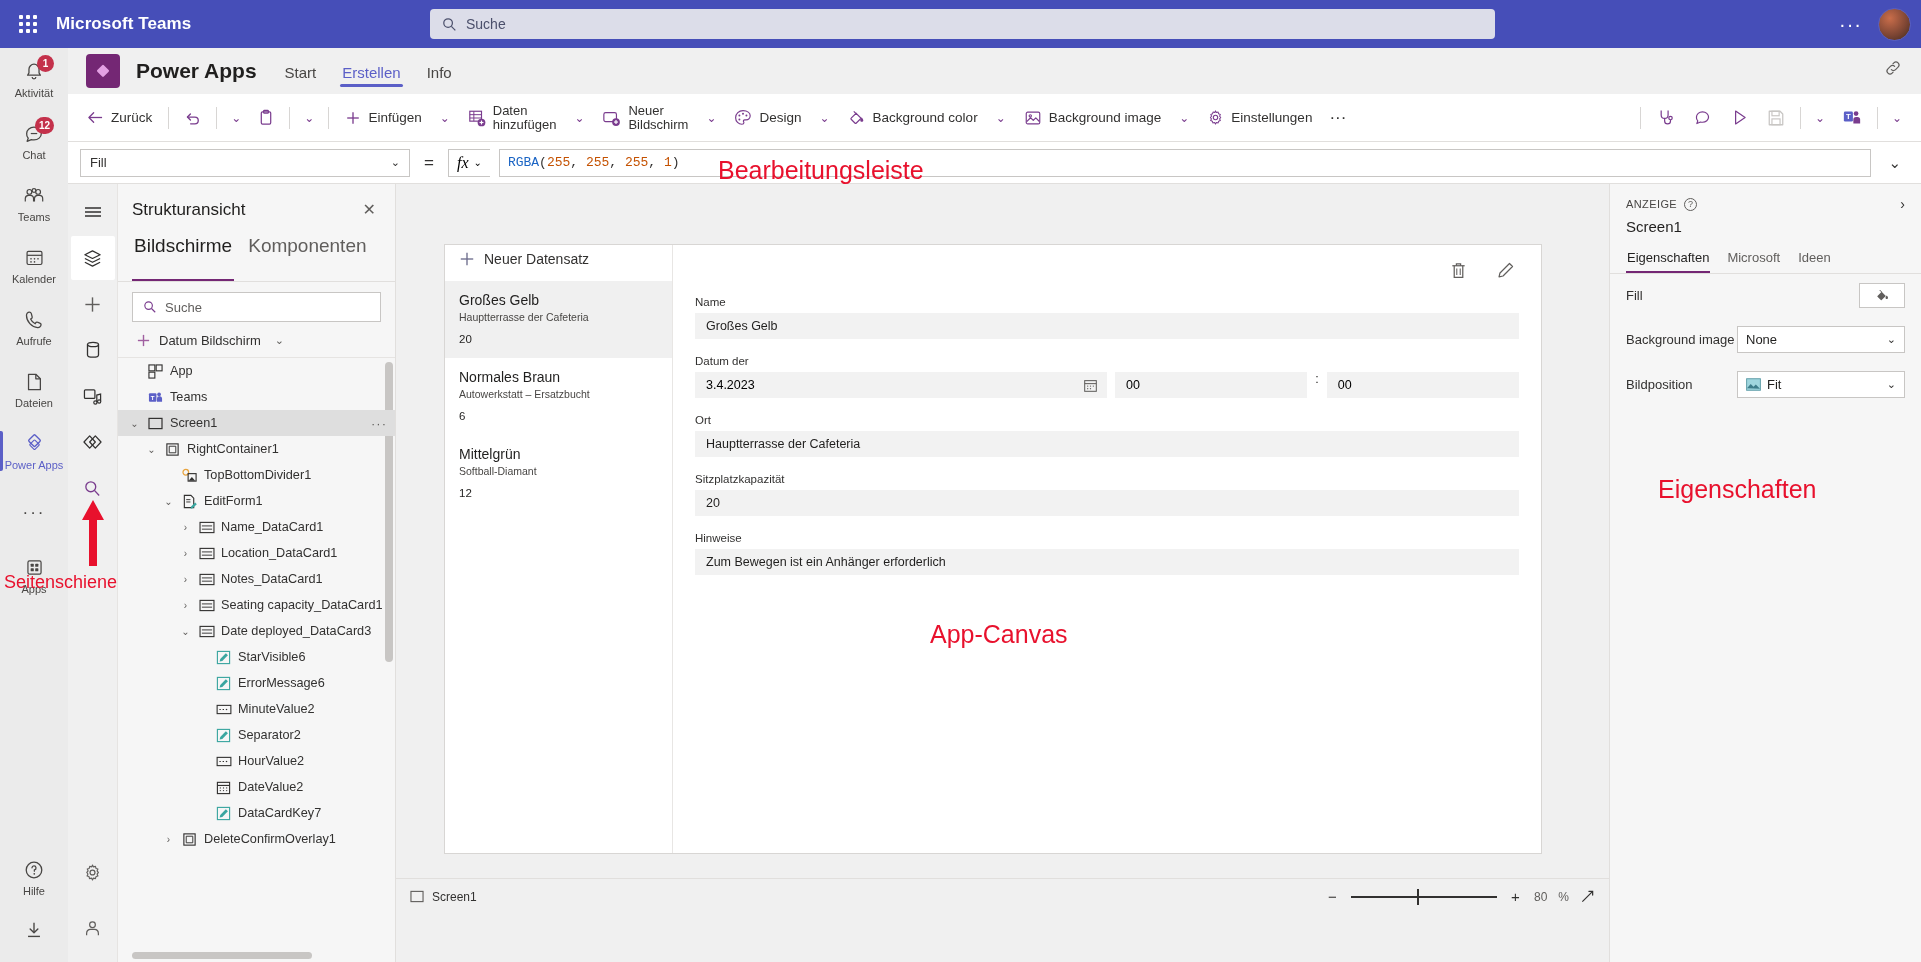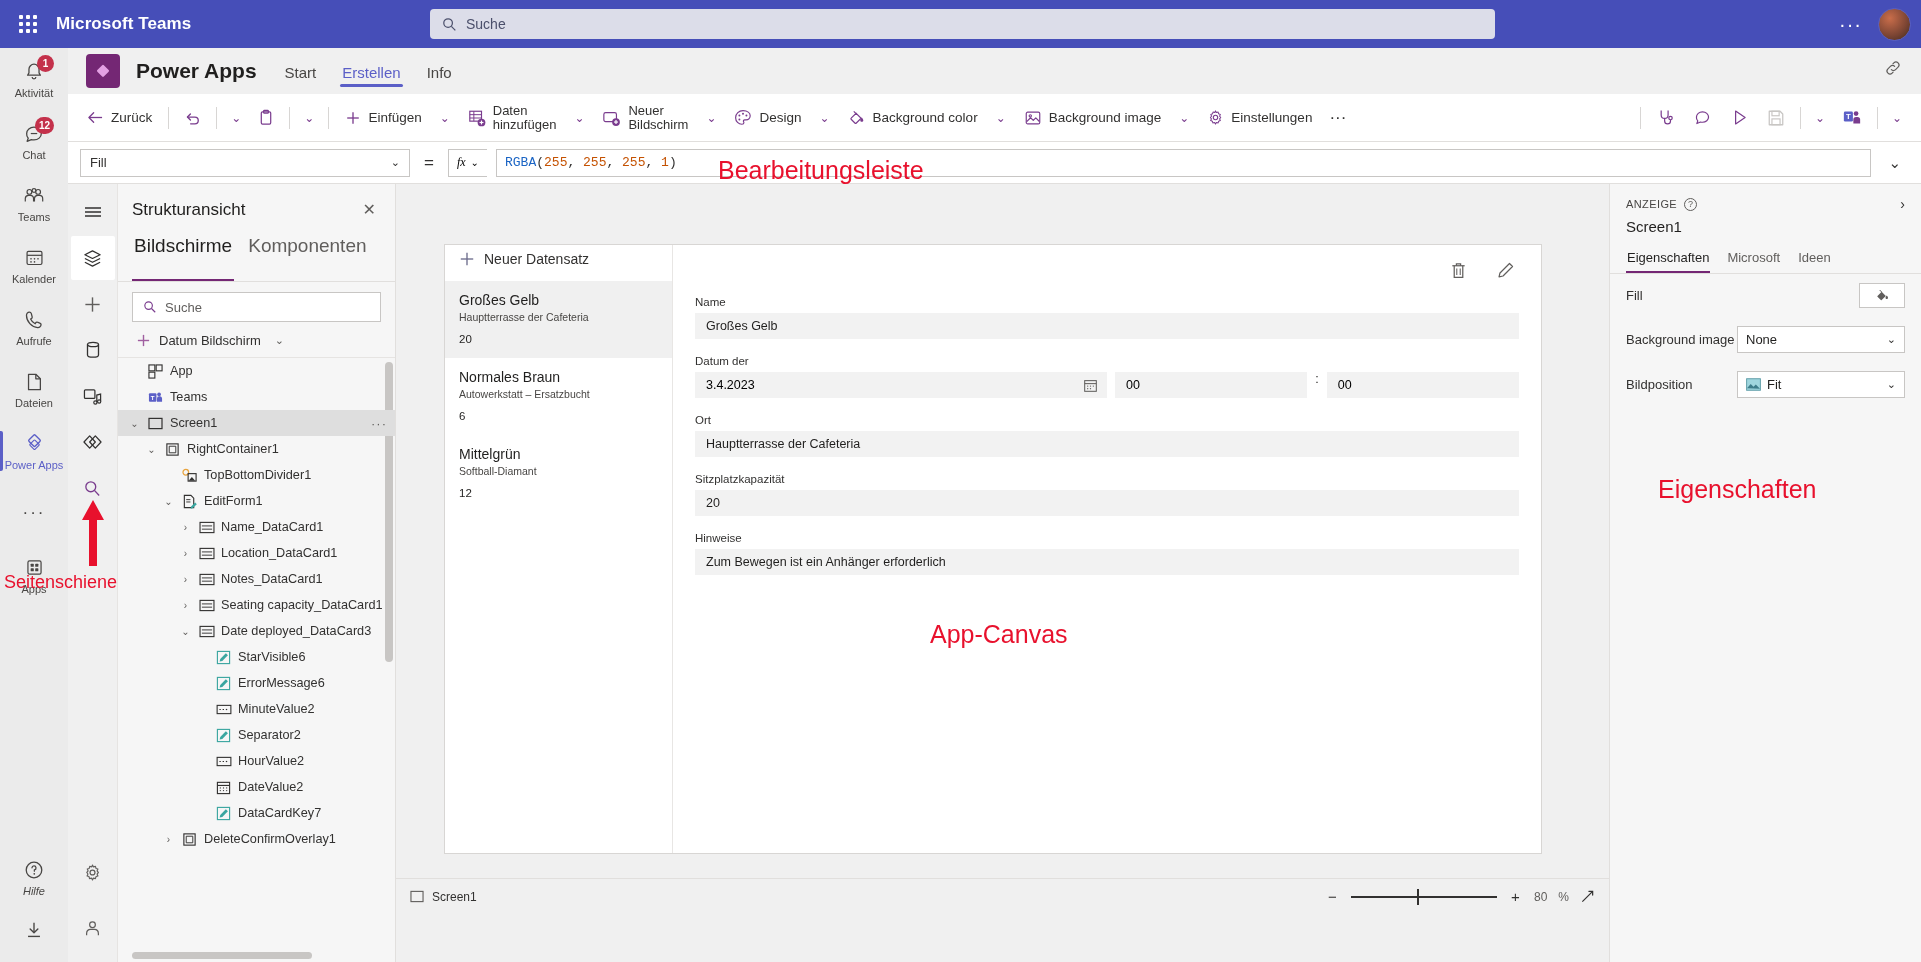--- a/index.html
+++ b/index.html
@@ -48,21 +48,21 @@
     content: ''; position: absolute; left: 0; top: 11px; width: 3px; height: 40px;
     background: #5b5fc7; border-radius: 0 2px 2px 0;
   }
   .rail-ico { height: 24px; display: flex; align-items: center; justify-content: center; position: relative; }
   .badge {
     position: absolute; top: -5px; right: -9px; min-width: 17px; height: 17px;
     background: #c4314b; color: #fff; border-radius: 9px; font-size: 10px;
     font-weight: bold; display: flex; align-items: center; justify-content: center; padding: 0 4px;
   }
   .rail-spacer { flex: 1; }
-  .rail-bottom { padding-bottom: 12px; display: flex; flex-direction: column; align-items: center; gap: 8px; font-style: italic; }
+  .rail-bottom { padding-bottom: 12px; display: flex; flex-direction: column; align-items: center; gap: 8px; }
 
   
   .pa-header {
     position: absolute; top: 48px; left: 68px; width: 1853px; height: 46px;
     background: #f0f0f0; display: flex; align-items: center; padding-left: 18px; gap: 16px;
   }
   .pa-logo {
     width: 34px; height: 34px; background: #742774; border-radius: 4px;
     display: flex; align-items: center; justify-content: center;
   }
@@ -102,21 +102,21 @@
   .prop-select {
     width: 330px; height: 28px; border: 1px solid #c8c6c4; background: #fff;
     display: flex; align-items: center; justify-content: space-between;
     padding: 0 9px; font-size: 13px; color: #323130; cursor: pointer;
   }
   .eq { font-size: 17px; color: #323130; padding: 0 5px; }
   .fx {
     display: flex; align-items: center; gap: 5px; padding: 0 8px; height: 28px;
     border: 1px solid #c8c6c4; border-right: none; background: #fff; cursor: pointer;
   }
-  .fx i { font-family: "Liberation Serif", serif; font-size: 12px; }
+  .fx i { font-family: "Liberation Serif", serif; font-size: 16px; }
   .formula-input {
     flex: 1; height: 28px; border: 1px solid #c8c6c4; background: #fff;
     display: flex; align-items: center; padding: 0 8px;
     font-family: "Liberation Mono", monospace; font-size: 13px; cursor: text;
   }
   .tok-fn { color: #1a64c4; }
   .tok-num { color: #c45100; }
   .tok-pun { color: #323130; }
   .fbar-chev { color: #323130; font-size: 15px; cursor: pointer; padding: 0 8px; }
 

